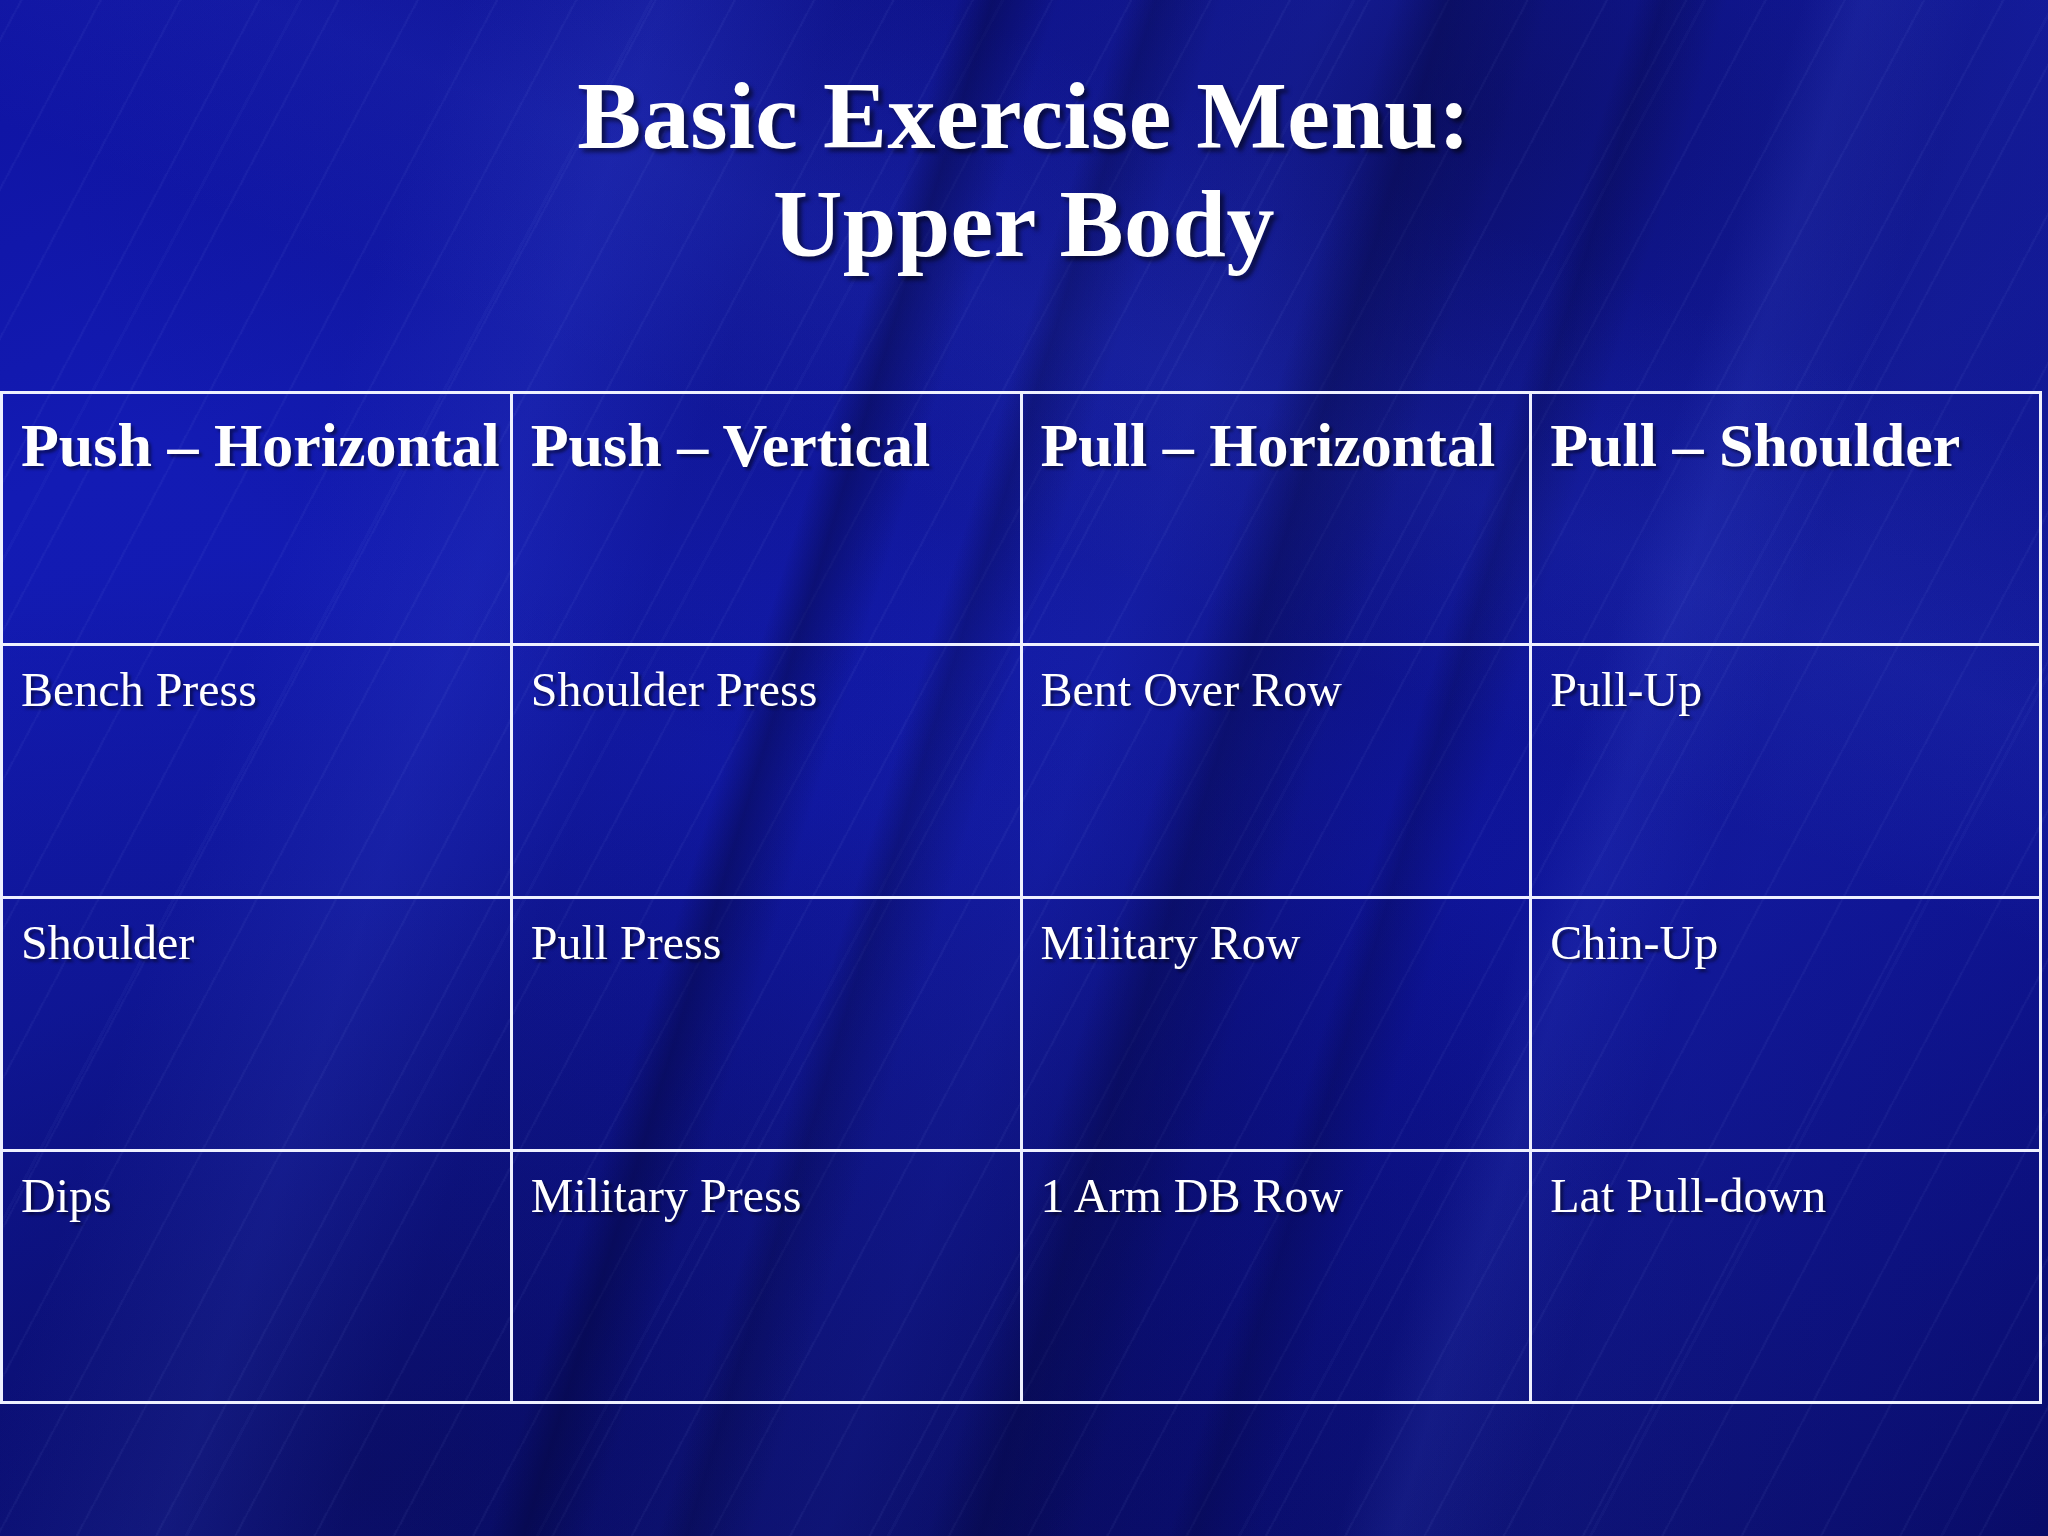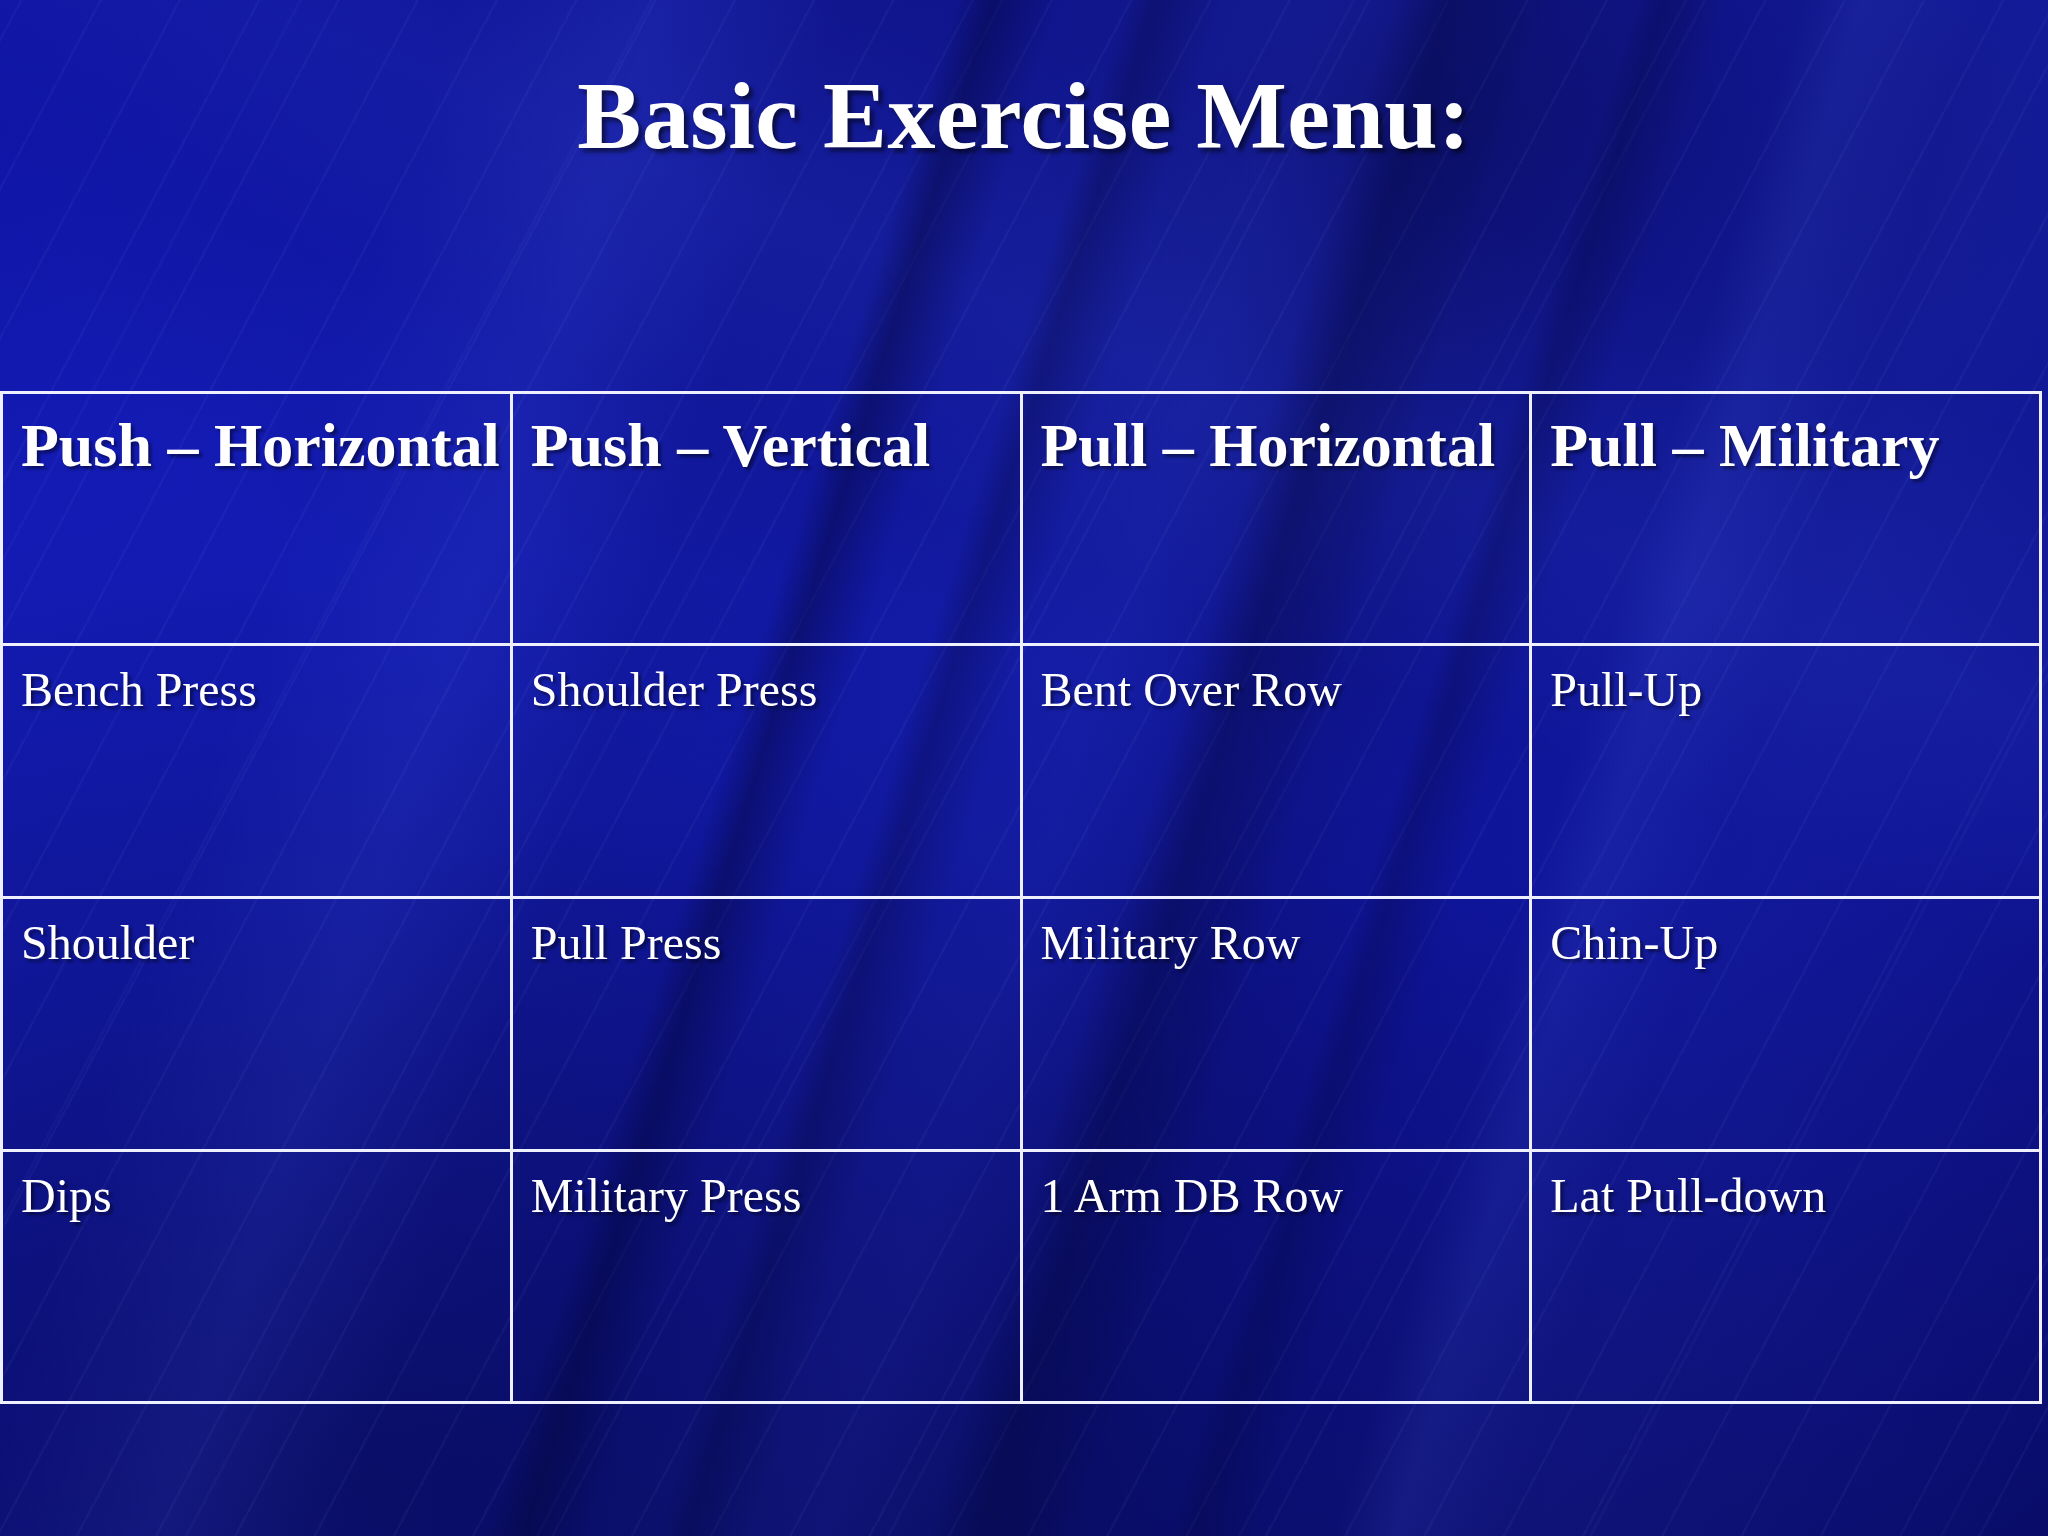--- a/index.html
+++ b/index.html
@@ -132,20 +132,21 @@
 
   .cell-text { display:block; }
 </style>
 </head>
 <body>
 
 <div id="slide">
 
   <div id="title-block">
     <div class="title-line">Basic Exercise Menu:</div>
+    <div class="title-line">Upper Body</div>
   </div>
 
   <table id="exercise-table">
     <colgroup>
       <col>
         <col>
         <col>
         <col>
     </colgroup>
     <thead>
@@ -153,21 +154,21 @@
         <th>
           <span class="cell-text">Push – Horizontal</span>
         </th>
         <th>
           <span class="cell-text">Push – Vertical</span>
         </th>
         <th>
           <span class="cell-text">Pull – Horizontal</span>
         </th>
         <th>
-          <span class="cell-text">Pull – Military</span>
+          <span class="cell-text">Pull – Shoulder</span>
         </th>
       </tr>
     </thead>
     <tbody>
       <tr>
         <td>
           <span class="cell-text">Bench Press</span>
         </td>
         <td>
           <span class="cell-text">Shoulder Press</span>

